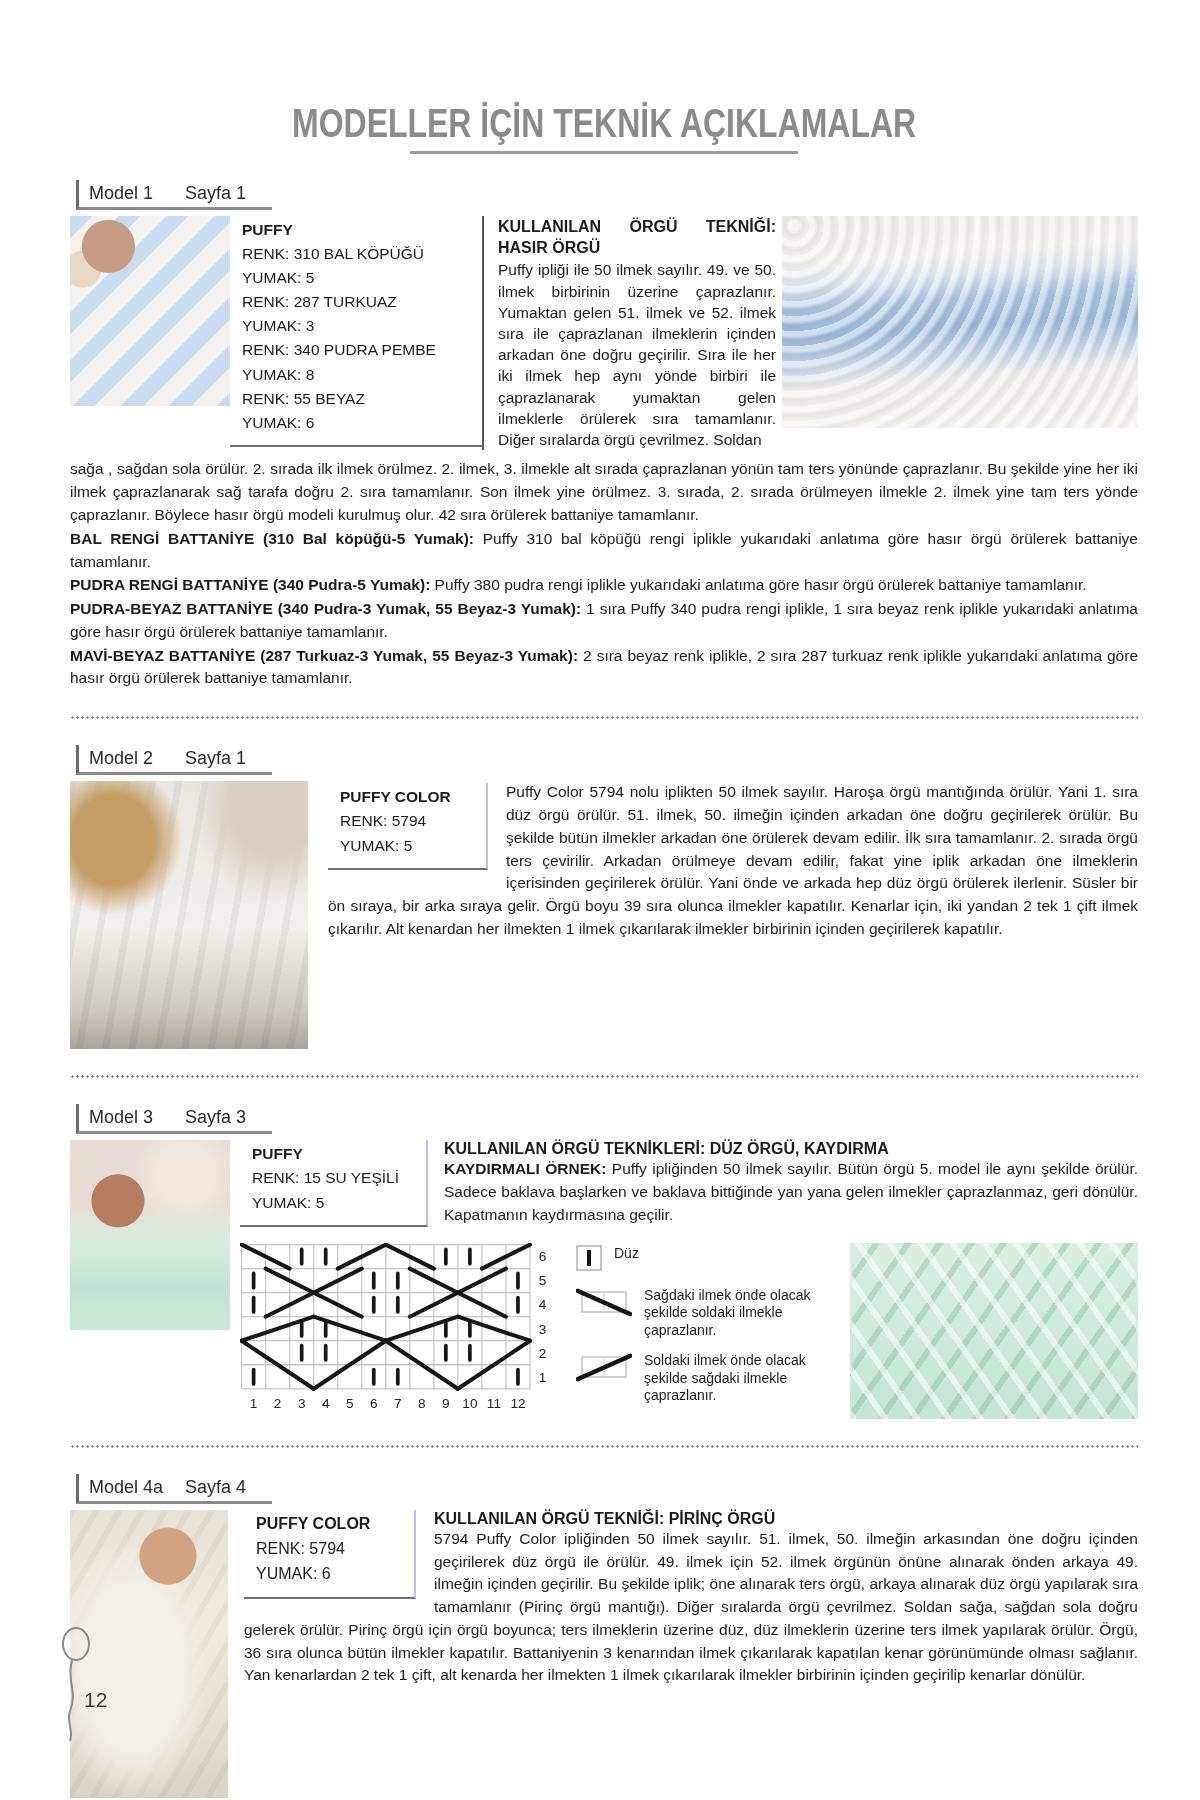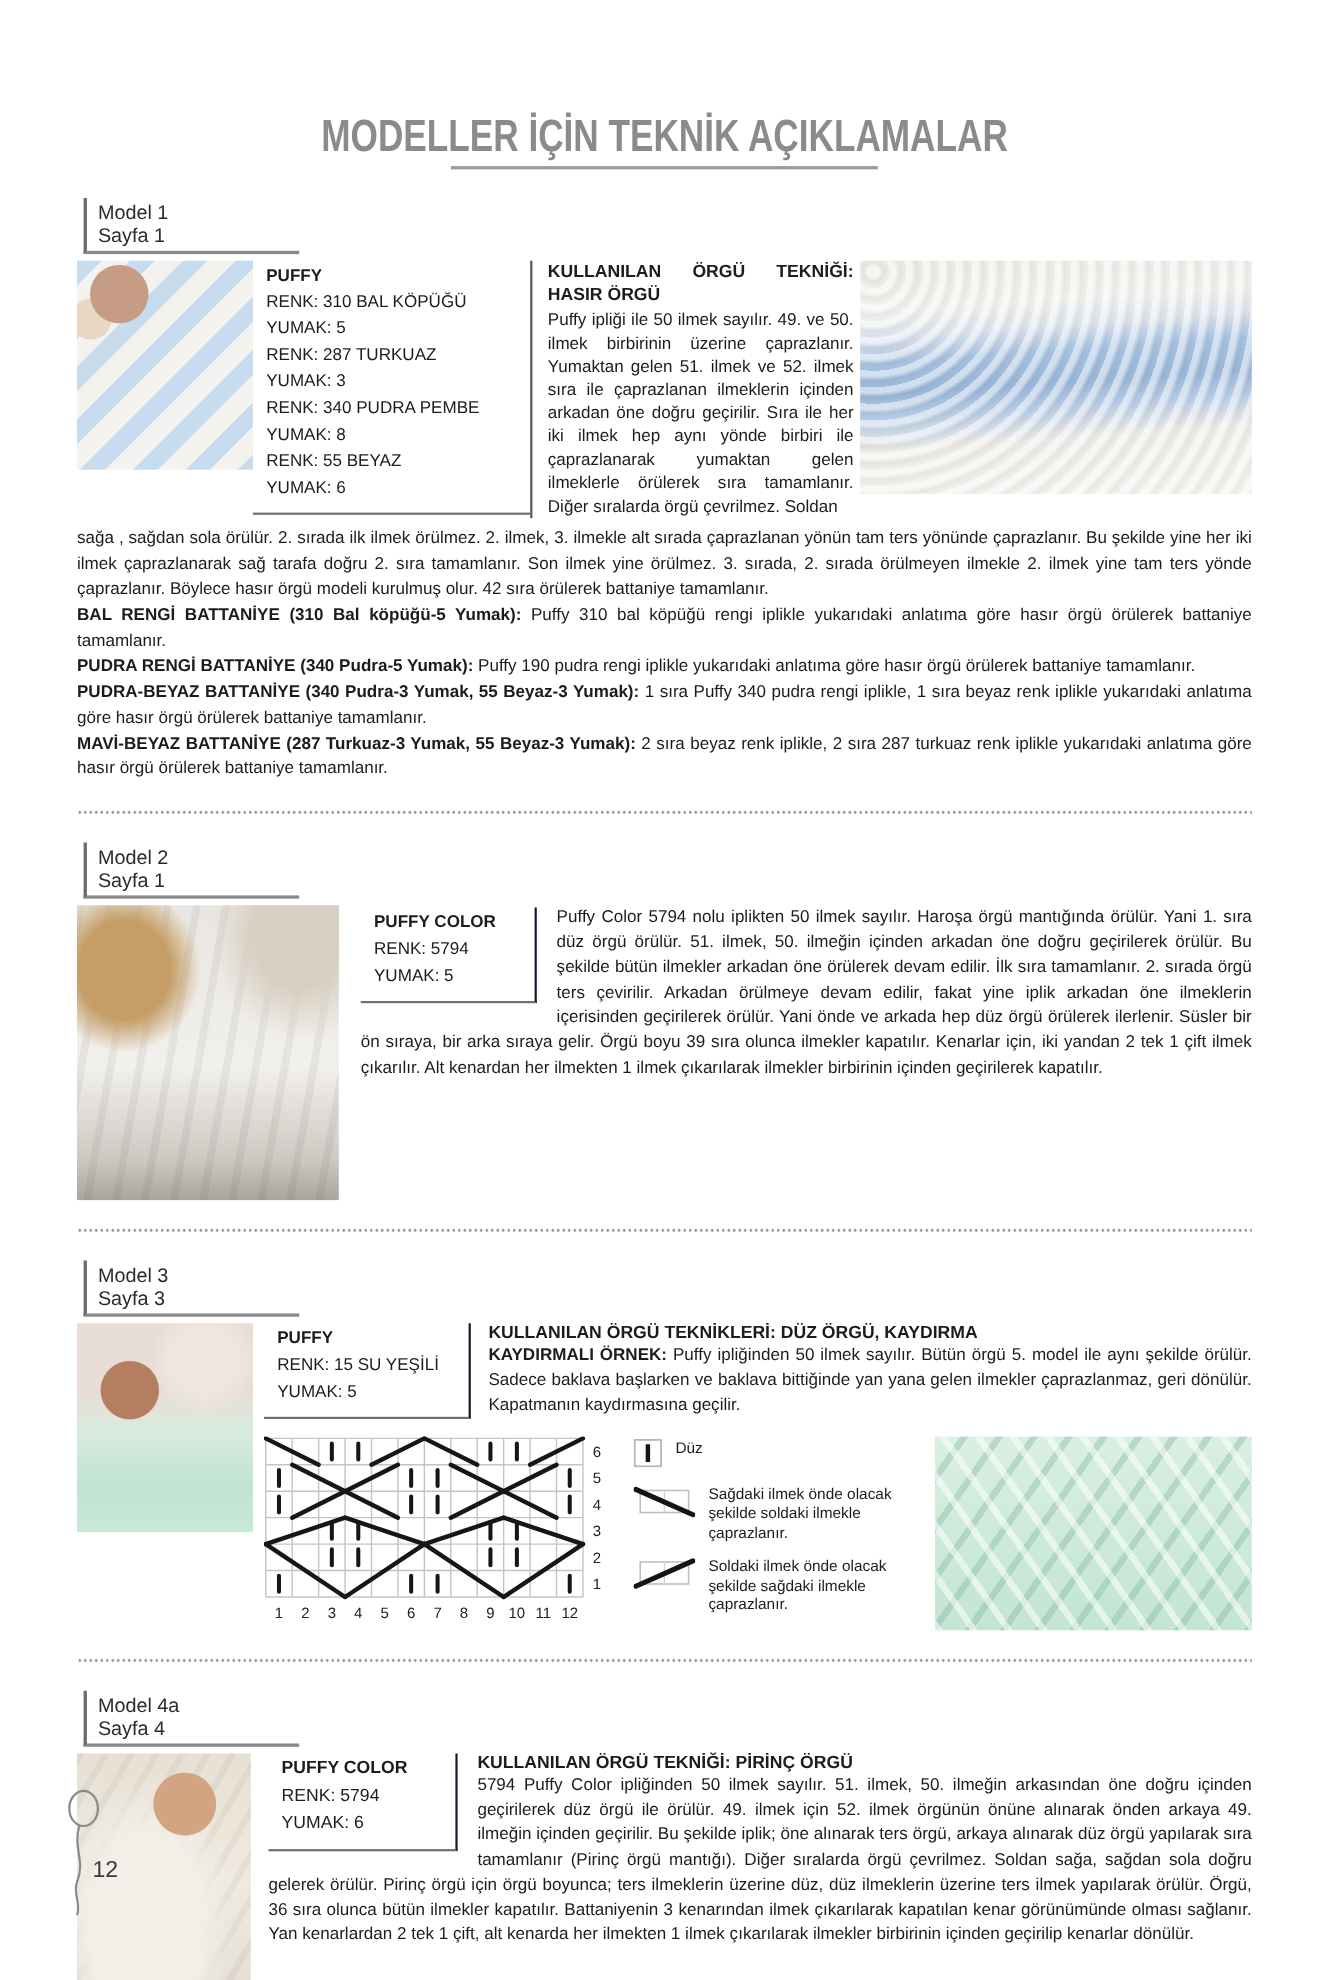--- a/index.html
+++ b/index.html
@@ -17,27 +17,27 @@
     display:inline-block; font-size:41px; font-weight:bold; color:#8b8b8b;
     transform:scaleX(0.78); transform-origin:center; white-space:nowrap;
   }
   .title-rule { width:388px; height:2.5px; background:#9c9c9c; margin:4px auto 0; }
 
   
   .model-header {
     display:flex; justify-content:space-between; width:196px;
     font-size:18px; color:#2a2a2a;
     border-left:3px solid #6a6a6a; border-bottom:3px solid #8a8a8a;
-    padding:3px 26px 3px 10px; margin:0 0 6px 6px;flex-direction:column;
+    padding:3px 26px 3px 10px; margin:0 0 6px 6px;
   }
 
   
   .spec { font-size:15.5px; line-height:1.56; padding:2px 0 10px 12px; }
   .spec .brand { font-weight:bold; }
-  .spec.rb { border-right:2px solid #0f172a; border-bottom:2px solid #6f6f6f; }
+  .spec.rb { border-right:2px solid #c4b5fd; border-bottom:2px solid #6f6f6f; }
   .spec.bb { border-bottom:2px solid #6f6f6f; }
 
   
   .tech-heading { font-weight:bold; font-size:16px; }
   .body-text { font-size:15.5px; line-height:1.47; text-align:justify; }
   .lead { font-weight:bold; }
   .para-block p { margin-bottom:1px; }
 
   
   .dotted {
@@ -154,21 +154,21 @@
       </div>
       <div class="m1-col">
         <div class="tech-heading">KULLANILAN ÖRGÜ TEKNİĞİ: HASIR ÖRGÜ</div>
         <div>Puffy ipliği ile 50 ilmek sayılır. 49. ve 50. ilmek birbirinin üzerine çaprazlanır. Yumaktan gelen 51. ilmek ve 52. ilmek sıra ile çaprazlanan ilmeklerin içinden arkadan öne doğru geçirilir. Sıra ile her iki ilmek hep aynı yönde birbiri ile çaprazlanarak yumaktan gelen ilmeklerle örülerek sıra tamamlanır. Diğer sıralarda örgü çevrilmez. Soldan</div>
       </div>
       <div class="photo swatch-m1"></div>
     </div>
     <div class="body-text para-block m1-paras">
       <p>sağa , sağdan sola örülür. 2. sırada ilk ilmek örülmez. 2. ilmek, 3. ilmekle alt sırada çaprazlanan yönün tam ters yönünde çaprazlanır. Bu şekilde yine her iki ilmek çaprazlanarak sağ tarafa doğru 2. sıra tamamlanır. Son ilmek yine örülmez. 3. sırada, 2. sırada örülmeyen ilmekle 2. ilmek yine tam ters yönde çaprazlanır. Böylece hasır örgü modeli kurulmuş olur. 42 sıra örülerek battaniye tamamlanır.</p>
       <p><span class="lead">BAL RENGİ BATTANİYE (310 Bal köpüğü-5 Yumak):</span><span> Puffy 310 bal köpüğü rengi iplikle yukarıdaki anlatıma göre  hasır örgü örülerek battaniye tamamlanır.</span></p>
-      <p><span class="lead">PUDRA RENGİ BATTANİYE (340 Pudra-5 Yumak):</span><span> Puffy 190 pudra rengi iplikle yukarıdaki anlatıma göre  hasır örgü örülerek battaniye tamamlanır.</span></p>
+      <p><span class="lead">PUDRA RENGİ BATTANİYE (340 Pudra-5 Yumak):</span><span> Puffy 380 pudra rengi iplikle yukarıdaki anlatıma göre  hasır örgü örülerek battaniye tamamlanır.</span></p>
       <p><span class="lead">PUDRA-BEYAZ BATTANİYE (340 Pudra-3 Yumak, 55 Beyaz-3 Yumak):</span><span> 1 sıra Puffy 340 pudra rengi iplikle, 1 sıra beyaz renk iplikle yukarıdaki anlatıma göre hasır örgü örülerek battaniye tamamlanır.</span></p>
       <p><span class="lead">MAVİ-BEYAZ BATTANİYE (287 Turkuaz-3 Yumak, 55 Beyaz-3 Yumak):</span><span> 2 sıra beyaz renk iplikle, 2 sıra 287 turkuaz renk iplikle yukarıdaki anlatıma göre hasır örgü örülerek battaniye tamamlanır.</span></p>
     </div>
   </section>
 
   <div class="dotted"></div>
 
   <section>
     <div class="model-header">
       <span>Model 2</span>

